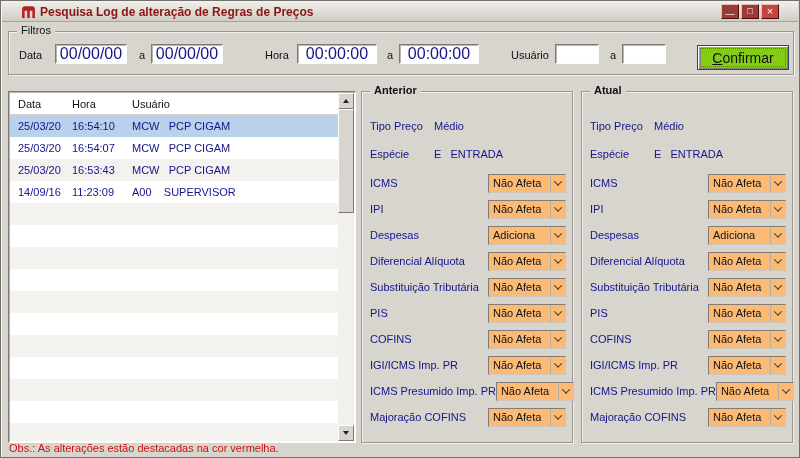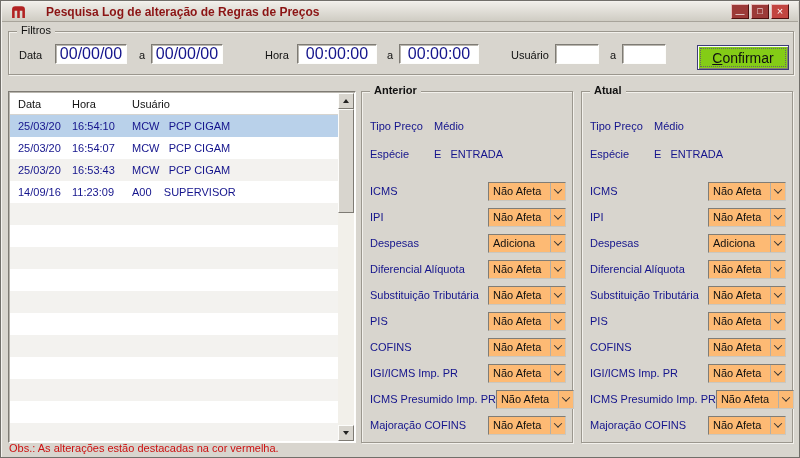--- a/index.html
+++ b/index.html
@@ -10,21 +10,21 @@
     position: absolute; left: 0; top: 0; width: 800px; height: 458px;
     background: #d8d5ce; border: 1px solid #716f6a;
     box-shadow: inset 1px 1px 0 #f4f2ee;
   }
 
   
   .titlebar {
     position: absolute; left: 1px; right: 1px; top: 1px; height: 20px;
     background: linear-gradient(to bottom, #f0eee9, #cfccc3);
     border-bottom: 1px solid #a8a49b;
-    display: flex; align-items: center; padding: 0 9px; gap: 16px;
+    display: flex; align-items: center; padding: 0 19px;
   }
   .app-icon { width: 15px; height: 13px; margin-right: 4px; flex: 0 0 auto; }
   .title-text { color: #8b1414; font-weight: bold; font-size: 12px; flex: 1 1 auto; white-space: nowrap; overflow: hidden; }
   .tb-buttons { display: flex; align-items: center; }
   .tb-btn {
     width: 18px; height: 15px; margin-left: 2px;
     display: flex; align-items: center; justify-content: center;
     color: #fff; font-size: 9px; line-height: 1; cursor: default;
     border: 1px solid; border-color: #e8bcbc #4e0e0e #4e0e0e #e8bcbc;
   }
@@ -100,21 +100,21 @@
   }
 
   
   .panels { position: absolute; left: 360px; top: 90px; width: 433px; height: 352px; display: flex; gap: 8px; }
   .panel { position: relative; width: 212px; height: 352px; flex: 0 0 auto; }
   .panel .legend { font-weight: bold; }
   .kv { display: flex; align-items: center; height: 28px; padding: 0 8px; margin-top: 0; }
   .kv:first-of-type { margin-top: 20px; }
   .klabel { width: 64px; color: #14148c; flex: 0 0 auto; }
   .kval { color: #14148c; white-space: pre; }
-  .fields { margin-top: 10px; }
+  .fields { margin-top: 2px; }
   .frow { display: flex; align-items: center; justify-content: space-between; height: 26px; padding: 0 6px 0 8px; }
   .flabel { color: #14148c; white-space: nowrap; flex: 1 1 auto; }
   .dropdown {
     position: relative; width: 78px; height: 19px; flex: 0 0 auto;
     background: #fdba74; color: #111;
     border: 1px solid; border-color: #807d76 #cac7bf #cac7bf #807d76;
     display: flex; align-items: center; cursor: default;
   }
   .dval { padding-left: 4px; flex: 1 1 auto; white-space: nowrap; overflow: hidden; }
   .darrow {

